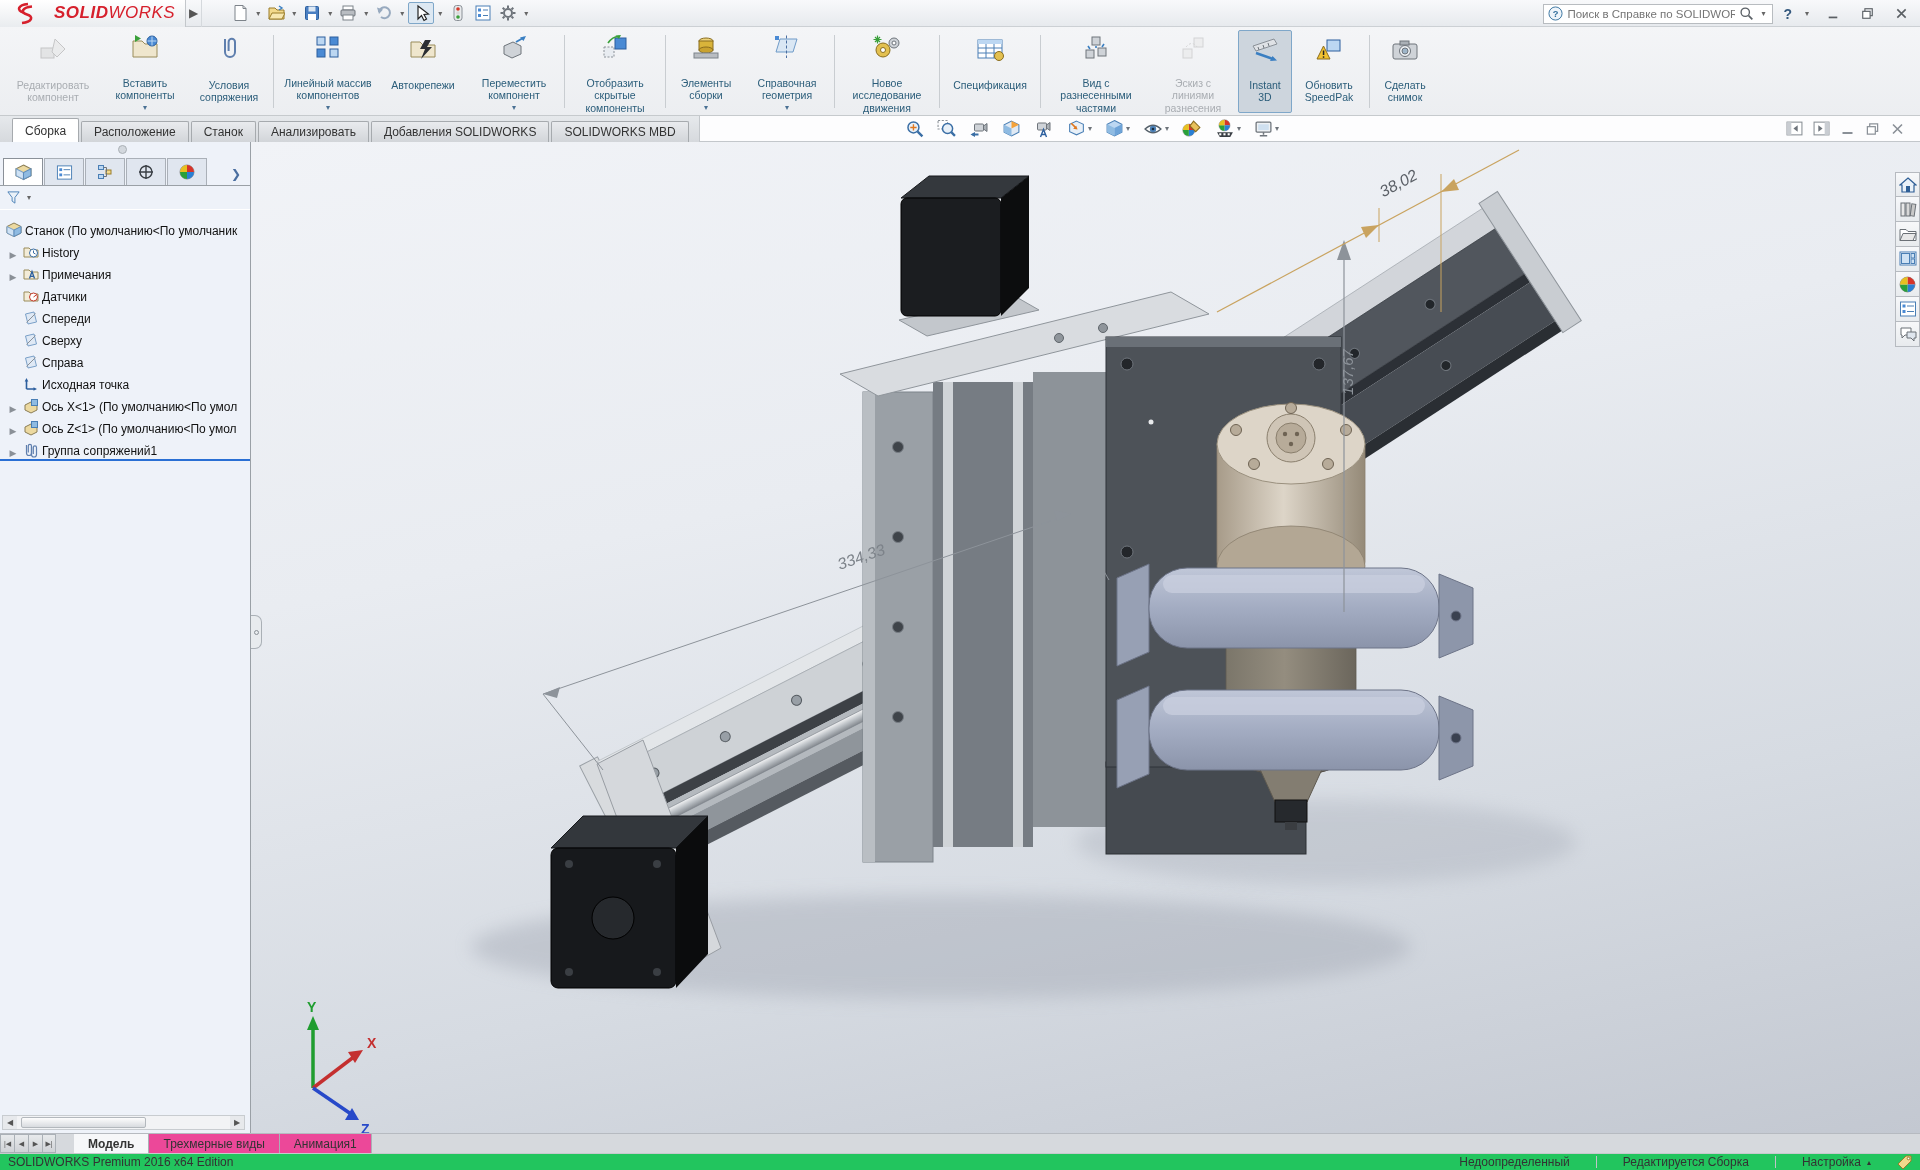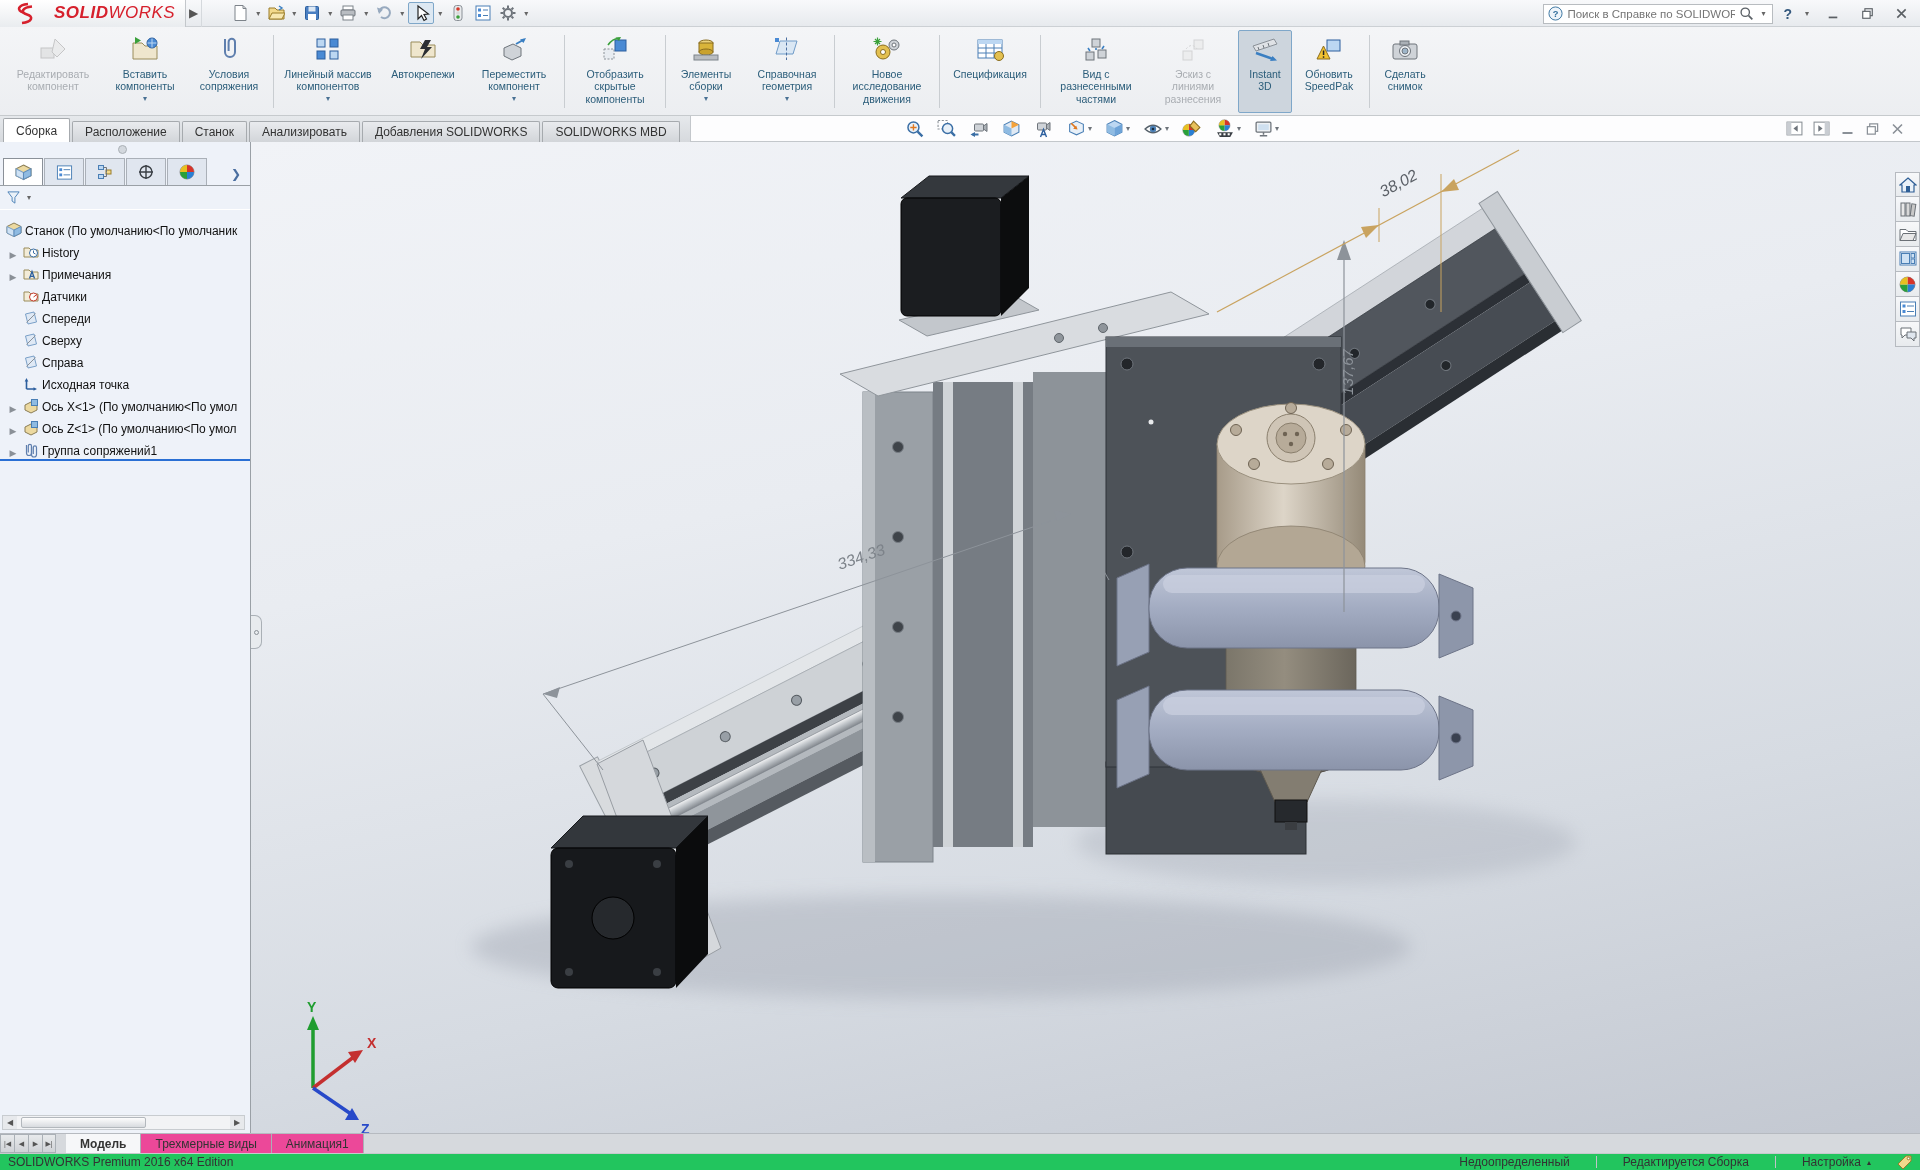--- a/index.html
+++ b/index.html
@@ -18,29 +18,29 @@
 #wtitle{position:absolute;left:600px;width:720px;text-align:center;color:#4a4a4a}
 #tb-right{position:absolute;right:6px;top:0;height:27px;display:flex;align-items:center;gap:8px}
 #searchbox{display:flex;align-items:center;gap:4px;width:230px;height:20px;background:#fff;border:1px solid #b8bcc0;padding:0 4px}
 #searchbox input{border:none;outline:none;flex:1;font-size:11.5px;color:#444;background:transparent;font-family:"Liberation Sans",sans-serif}
 .winbtn{width:26px;height:20px;display:flex;align-items:center;justify-content:center;color:#5a5f64;font-size:13px}
 .qhelp{color:#35597e;font-weight:bold;font-size:14px;padding:0 2px}
 
 #ribbon{position:absolute;left:0;top:27px;width:1920px;height:89px;background:linear-gradient(#f4f5f7,#eceef1);border-bottom:1px solid #c6cacd;display:flex;align-items:stretch;padding:3px 2px 2px 4px}
 .rbtn{display:flex;flex-direction:column;align-items:center;padding:3px 4px 1px;text-align:center;color:#2b5d7a;border:1px solid transparent;border-radius:2px}
 .rbtn .ric{height:28px;display:flex;align-items:flex-end;justify-content:center}
-.rbtn .rlbl{font-size:10.5px;line-height:1.18;margin-top:6px}
+.rbtn .rlbl{font-size:10.5px;line-height:1.18;margin-top:17px}
 .rbtn .rdd{font-size:8px;color:#4a7194;line-height:9px;margin-top:1px}
 .rbtn.dis{color:#a9adb2}
 .rbtn.dis .ric{filter:grayscale(1);opacity:.45}
 .rbtn.active{background:#cdd5dd;border:1px solid #7fa7c9}
 .rsep{width:1px;background:#c9cdd1;margin:5px 3px}
 
 #cmdrow{position:absolute;left:0;top:116px;width:1920px;height:26px;background:#fdfdfe;border-bottom:1px solid #c3c7cb}
-#tabwrap{display:flex;align-items:flex-end;height:26px;width:fit-content;background:linear-gradient(#e6e9ec,#d6d9dd);padding:0 8px 0 3px;border-right:1px solid #c3c7cb}
+#tabwrap{display:flex;align-items:flex-end;height:26px;width:fit-content;background:linear-gradient(#e6e9ec,#d6d9dd);padding:0 8px 0 12px;border-right:1px solid #c3c7cb}
 .ctab{height:21px;display:flex;align-items:center;padding:0 12px;background:linear-gradient(#e9ebee,#d2d5d9);border:1px solid #a6aaae;border-bottom:none;border-radius:2px 2px 0 0;margin-right:2px;color:#333;white-space:nowrap}
 .ctab.active{background:#fff;height:24px;z-index:2}
 
 #hud{position:absolute;left:905px;top:119px;display:flex;align-items:center;gap:13px;z-index:5}
 .hbtn{display:flex;align-items:center;gap:2px}
 .hdd{font-size:8px;color:#6e747b}
 #docctl{position:absolute;left:1786px;top:121px;display:flex;align-items:center;gap:10px;z-index:5}
 
 #main{position:absolute;left:0;top:142px;width:1920px;height:991px}
 #panel{position:absolute;left:0;top:0;width:251px;height:991px;background:#eef2f9;border-right:1px solid #9aa0a6}
@@ -948,21 +948,21 @@
         </div>
     </div>
   </div>
 </div>
 
 <div id="modeltabs">
   <div class="mnb">|◀</div>
   <div class="mnb">◀</div>
   <div class="mnb">▶</div>
   <div class="mnb">▶|</div>
-  <div class="mtab active" style="margin-left:10px">
+  <div class="mtab active" style="margin-left:18px">
       <span>Модель</span>
     </div>
   <div class="mtab">
       <span>Трехмерные виды</span>
     </div>
   <div class="mtab">
       <span>Анимация1</span>
     </div>
 </div>
 

